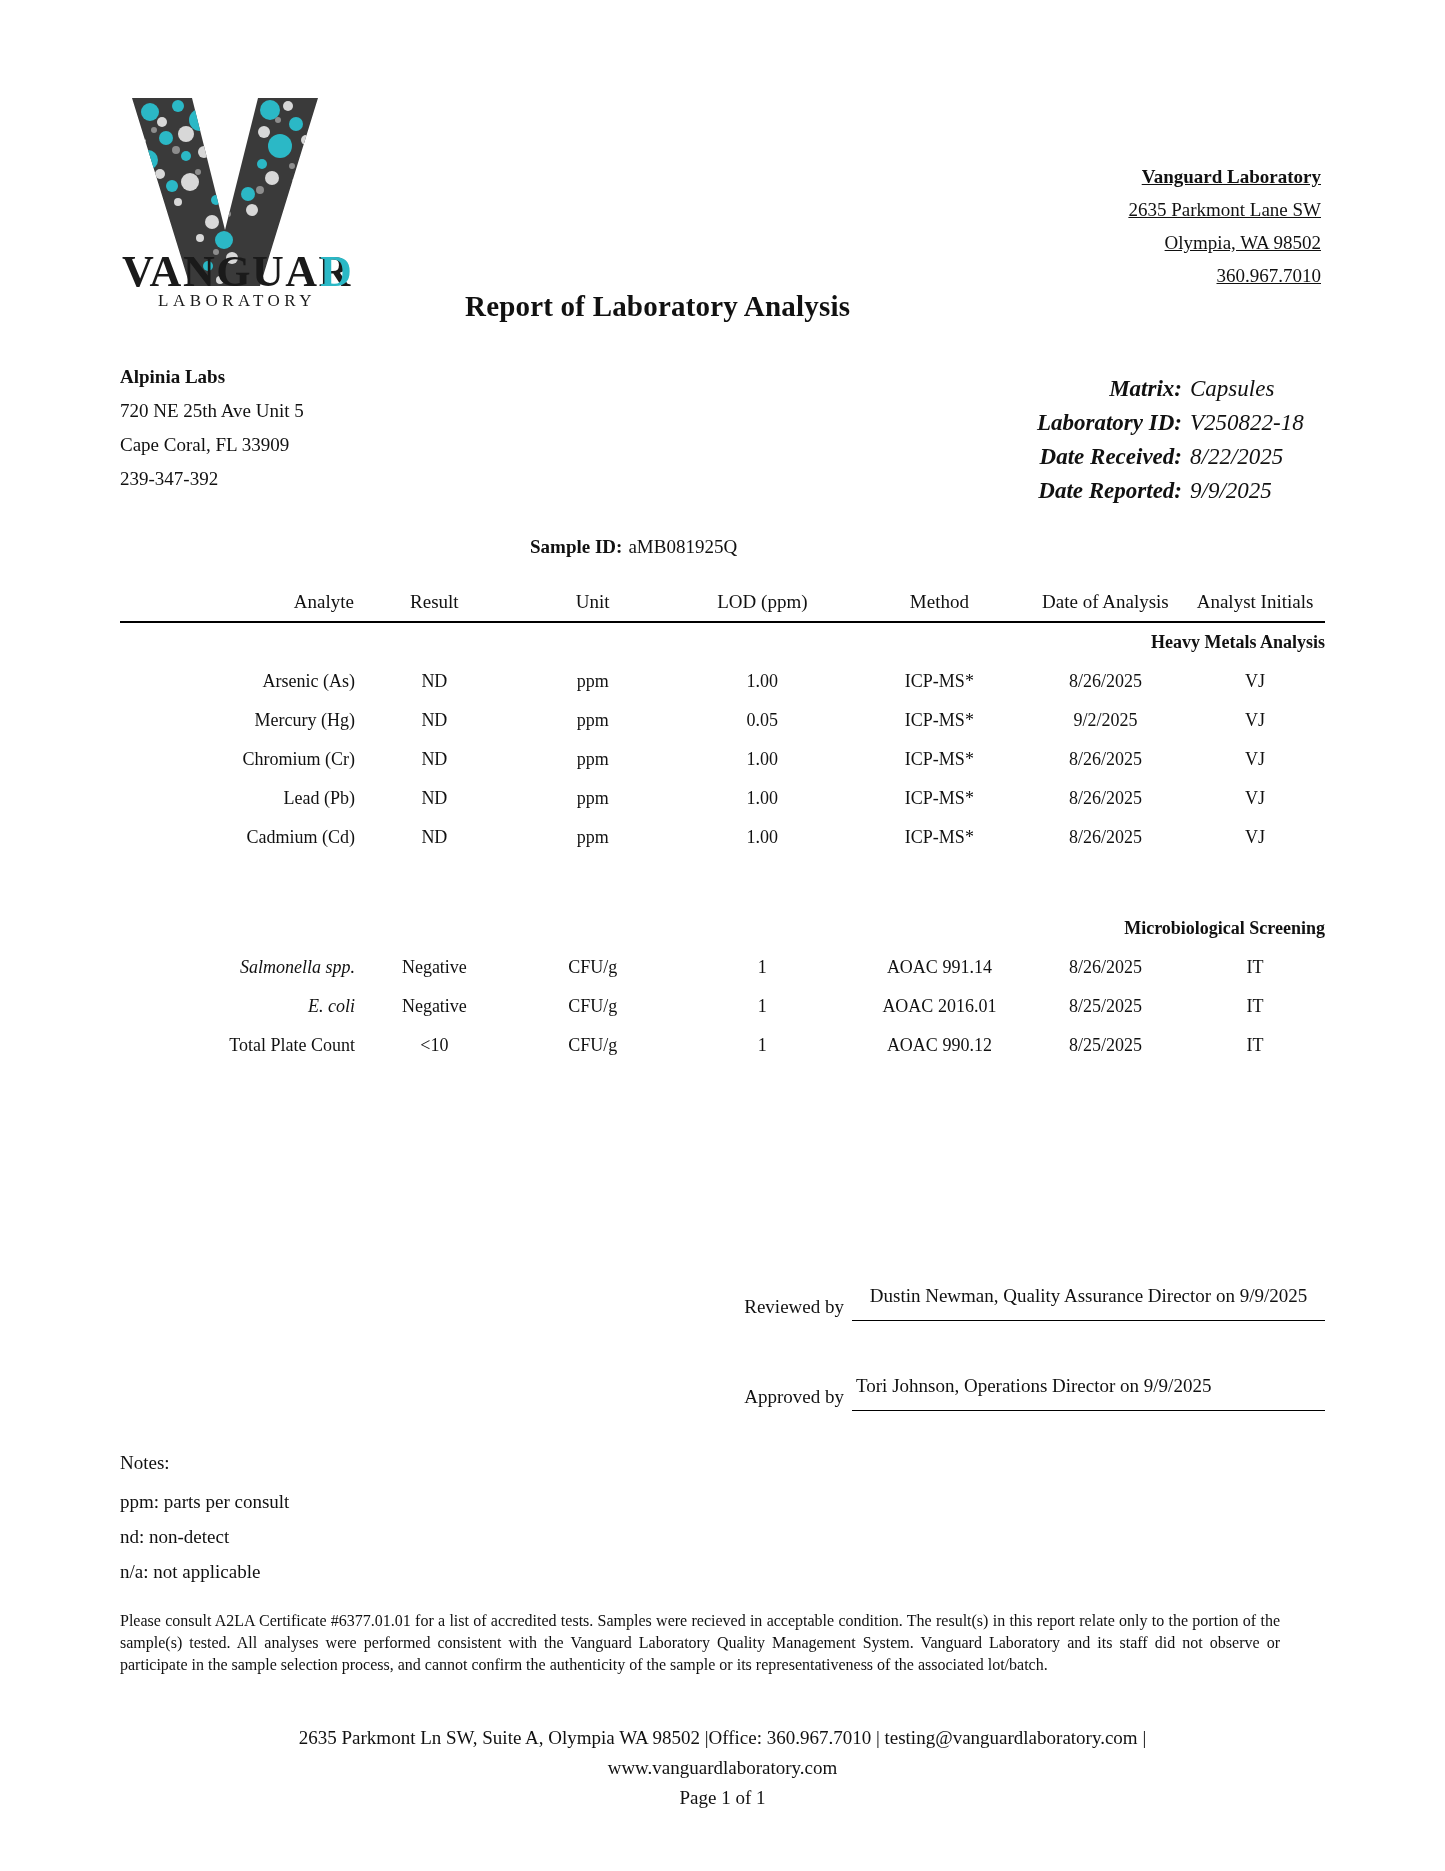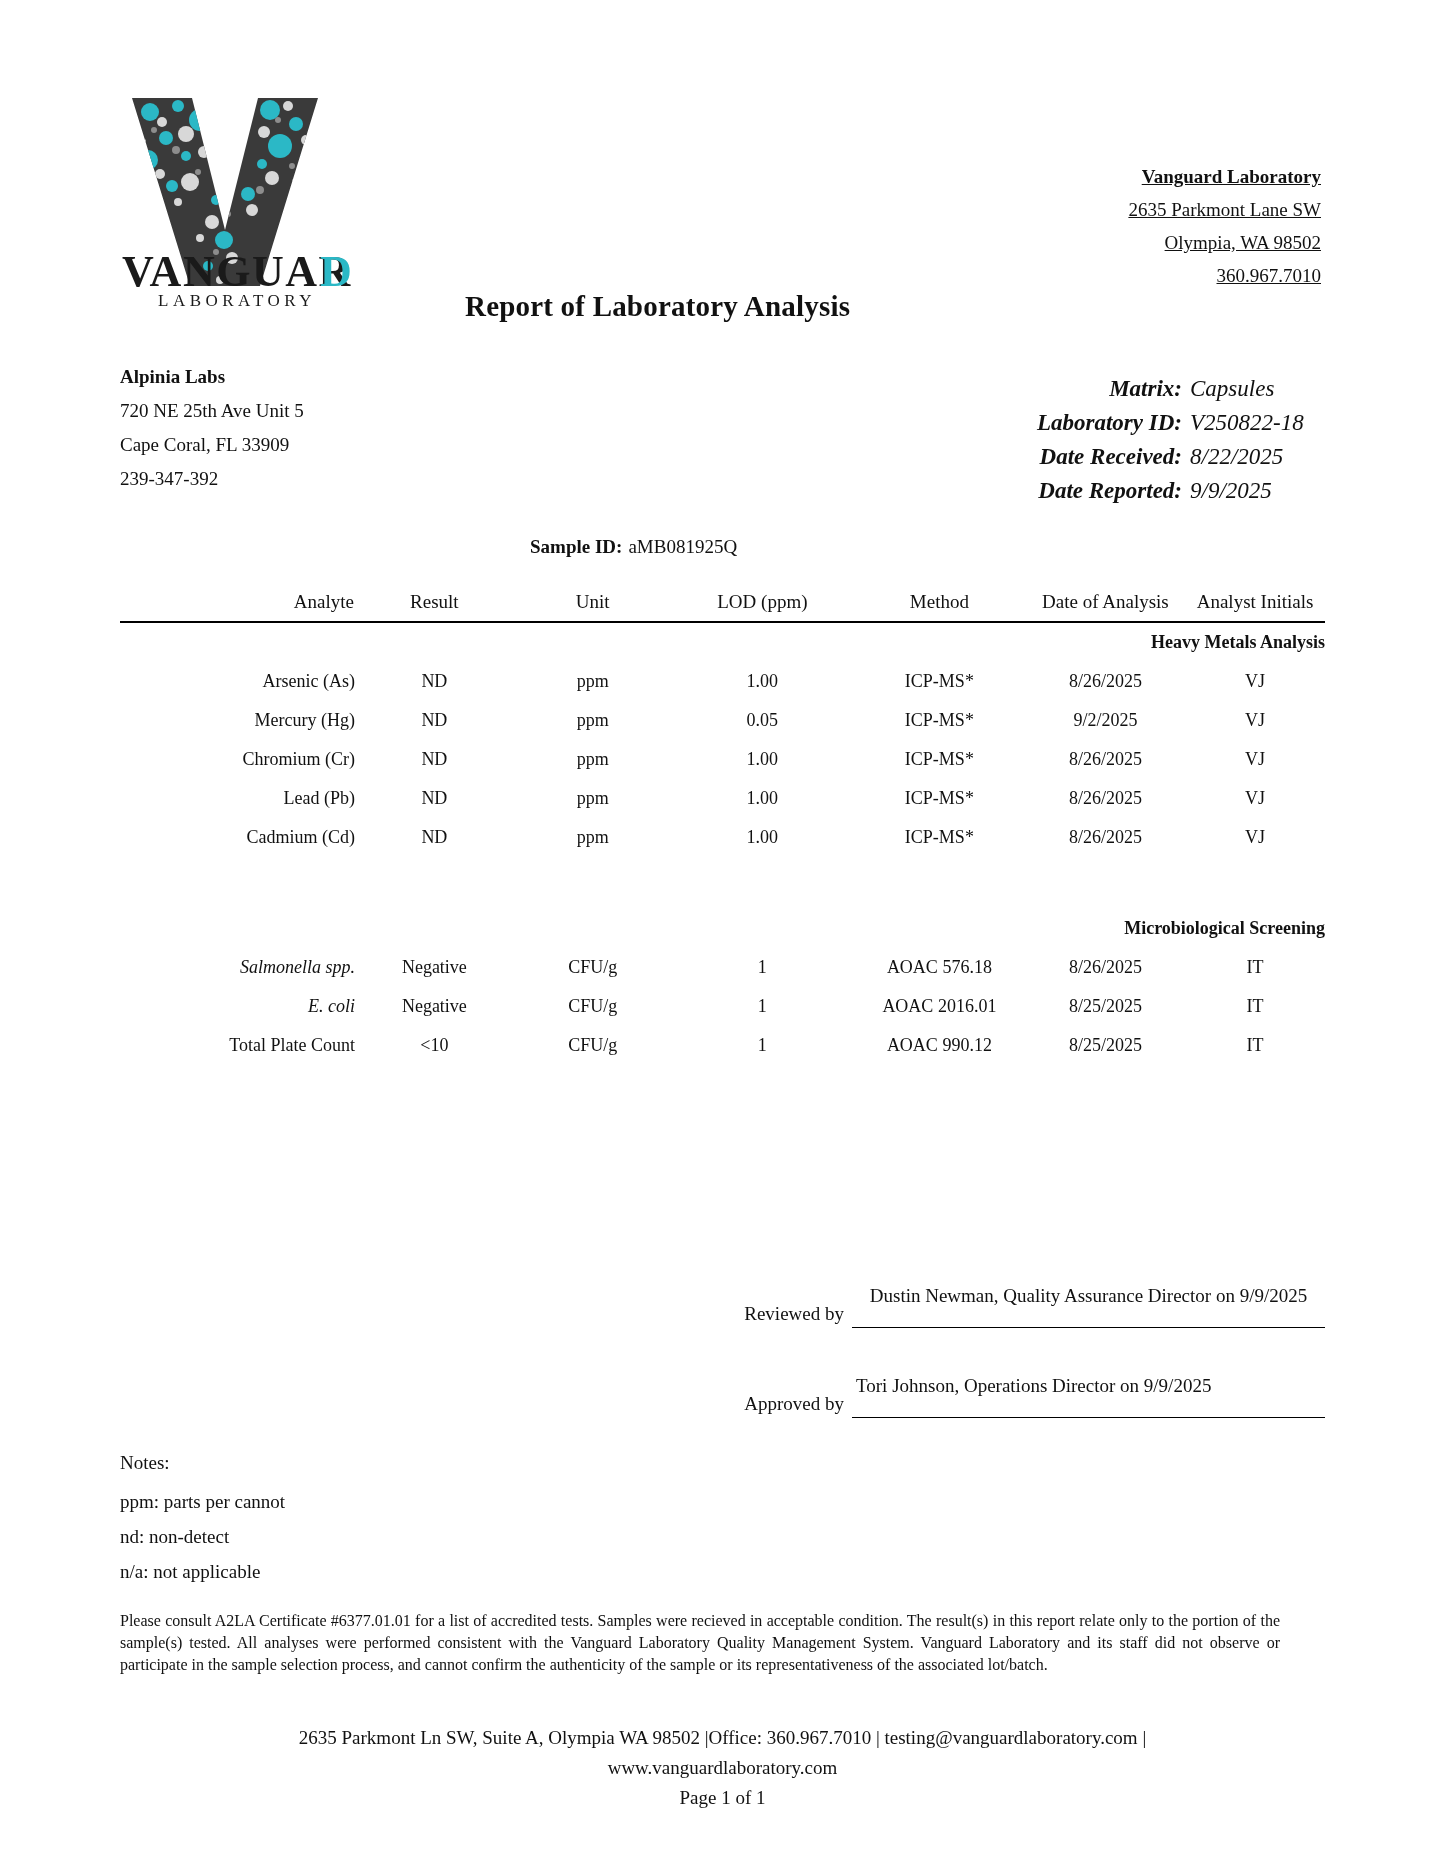--- a/index.html
+++ b/index.html
@@ -148,21 +148,21 @@
     display: flex;
     align-items: flex-end;
     font-size: 19px;
   }
   .sig-row.reviewed { top: 0; text-align: center; }
   .sig-row.approved { top: 90px; }
   .sig-label { padding-right: 8px; padding-bottom: 3px; white-space: nowrap; }
   .sig-value {
     border-bottom: 1px solid #000;
     min-width: 465px;
-    padding: 0 4px 20px 4px;
+    padding: 0 4px 13px 4px;
     white-space: nowrap;
   }
 
   
   .notes {
     margin-top: 10px;
     font-size: 19px;
     line-height: 35px;
   }
   .notes .notes-title { margin-bottom: 4px; }
@@ -371,21 +371,21 @@
         </tr>
 
       <tr class="section-head">
         <td class="left" colspan="7">Microbiological Screening</td>
       </tr>
       <tr>
         <td class="left italic">Salmonella spp.</td>
         <td>Negative</td>
         <td>CFU/g</td>
         <td>1</td>
-        <td>AOAC 576.18</td>
+        <td>AOAC 991.14</td>
         <td>8/26/2025</td>
         <td>IT</td>
       </tr>
       <tr>
         <td class="left italic">E. coli</td>
         <td>Negative</td>
         <td>CFU/g</td>
         <td>1</td>
         <td>AOAC 2016.01</td>
         <td>8/25/2025</td>
@@ -409,21 +409,21 @@
       <span class="sig-value">Dustin Newman, Quality Assurance Director on 9/9/2025</span>
     </div>
     <div class="sig-row approved">
       <span class="sig-label">Approved by</span>
       <span class="sig-value">Tori Johnson, Operations Director on 9/9/2025</span>
     </div>
   </div>
 
   <div class="notes">
     <div class="notes-title">Notes:</div>
-    <div>ppm: parts per cannot</div>
+    <div>ppm: parts per consult</div>
     <div>nd: non-detect</div>
     <div>n/a: not applicable</div>
     <div class="disclaimer">Please consult A2LA Certificate #6377.01.01 for a list of accredited tests. Samples were recieved in acceptable condition. The result(s) in this report relate only to the portion of the sample(s) tested. All analyses were performed consistent with the Vanguard Laboratory Quality Management System. Vanguard Laboratory and its staff did not observe or participate in the sample selection process, and cannot confirm the authenticity of the sample or its representativeness of the associated lot/batch.</div>
   </div>
 
   <div class="footer">
     <div>2635 Parkmont Ln SW, Suite A, Olympia WA 98502 |Office: 360.967.7010 | testing@vanguardlaboratory.com |</div>
     <div>www.vanguardlaboratory.com</div>
     <div>Page 1 of 1</div>
   </div>

